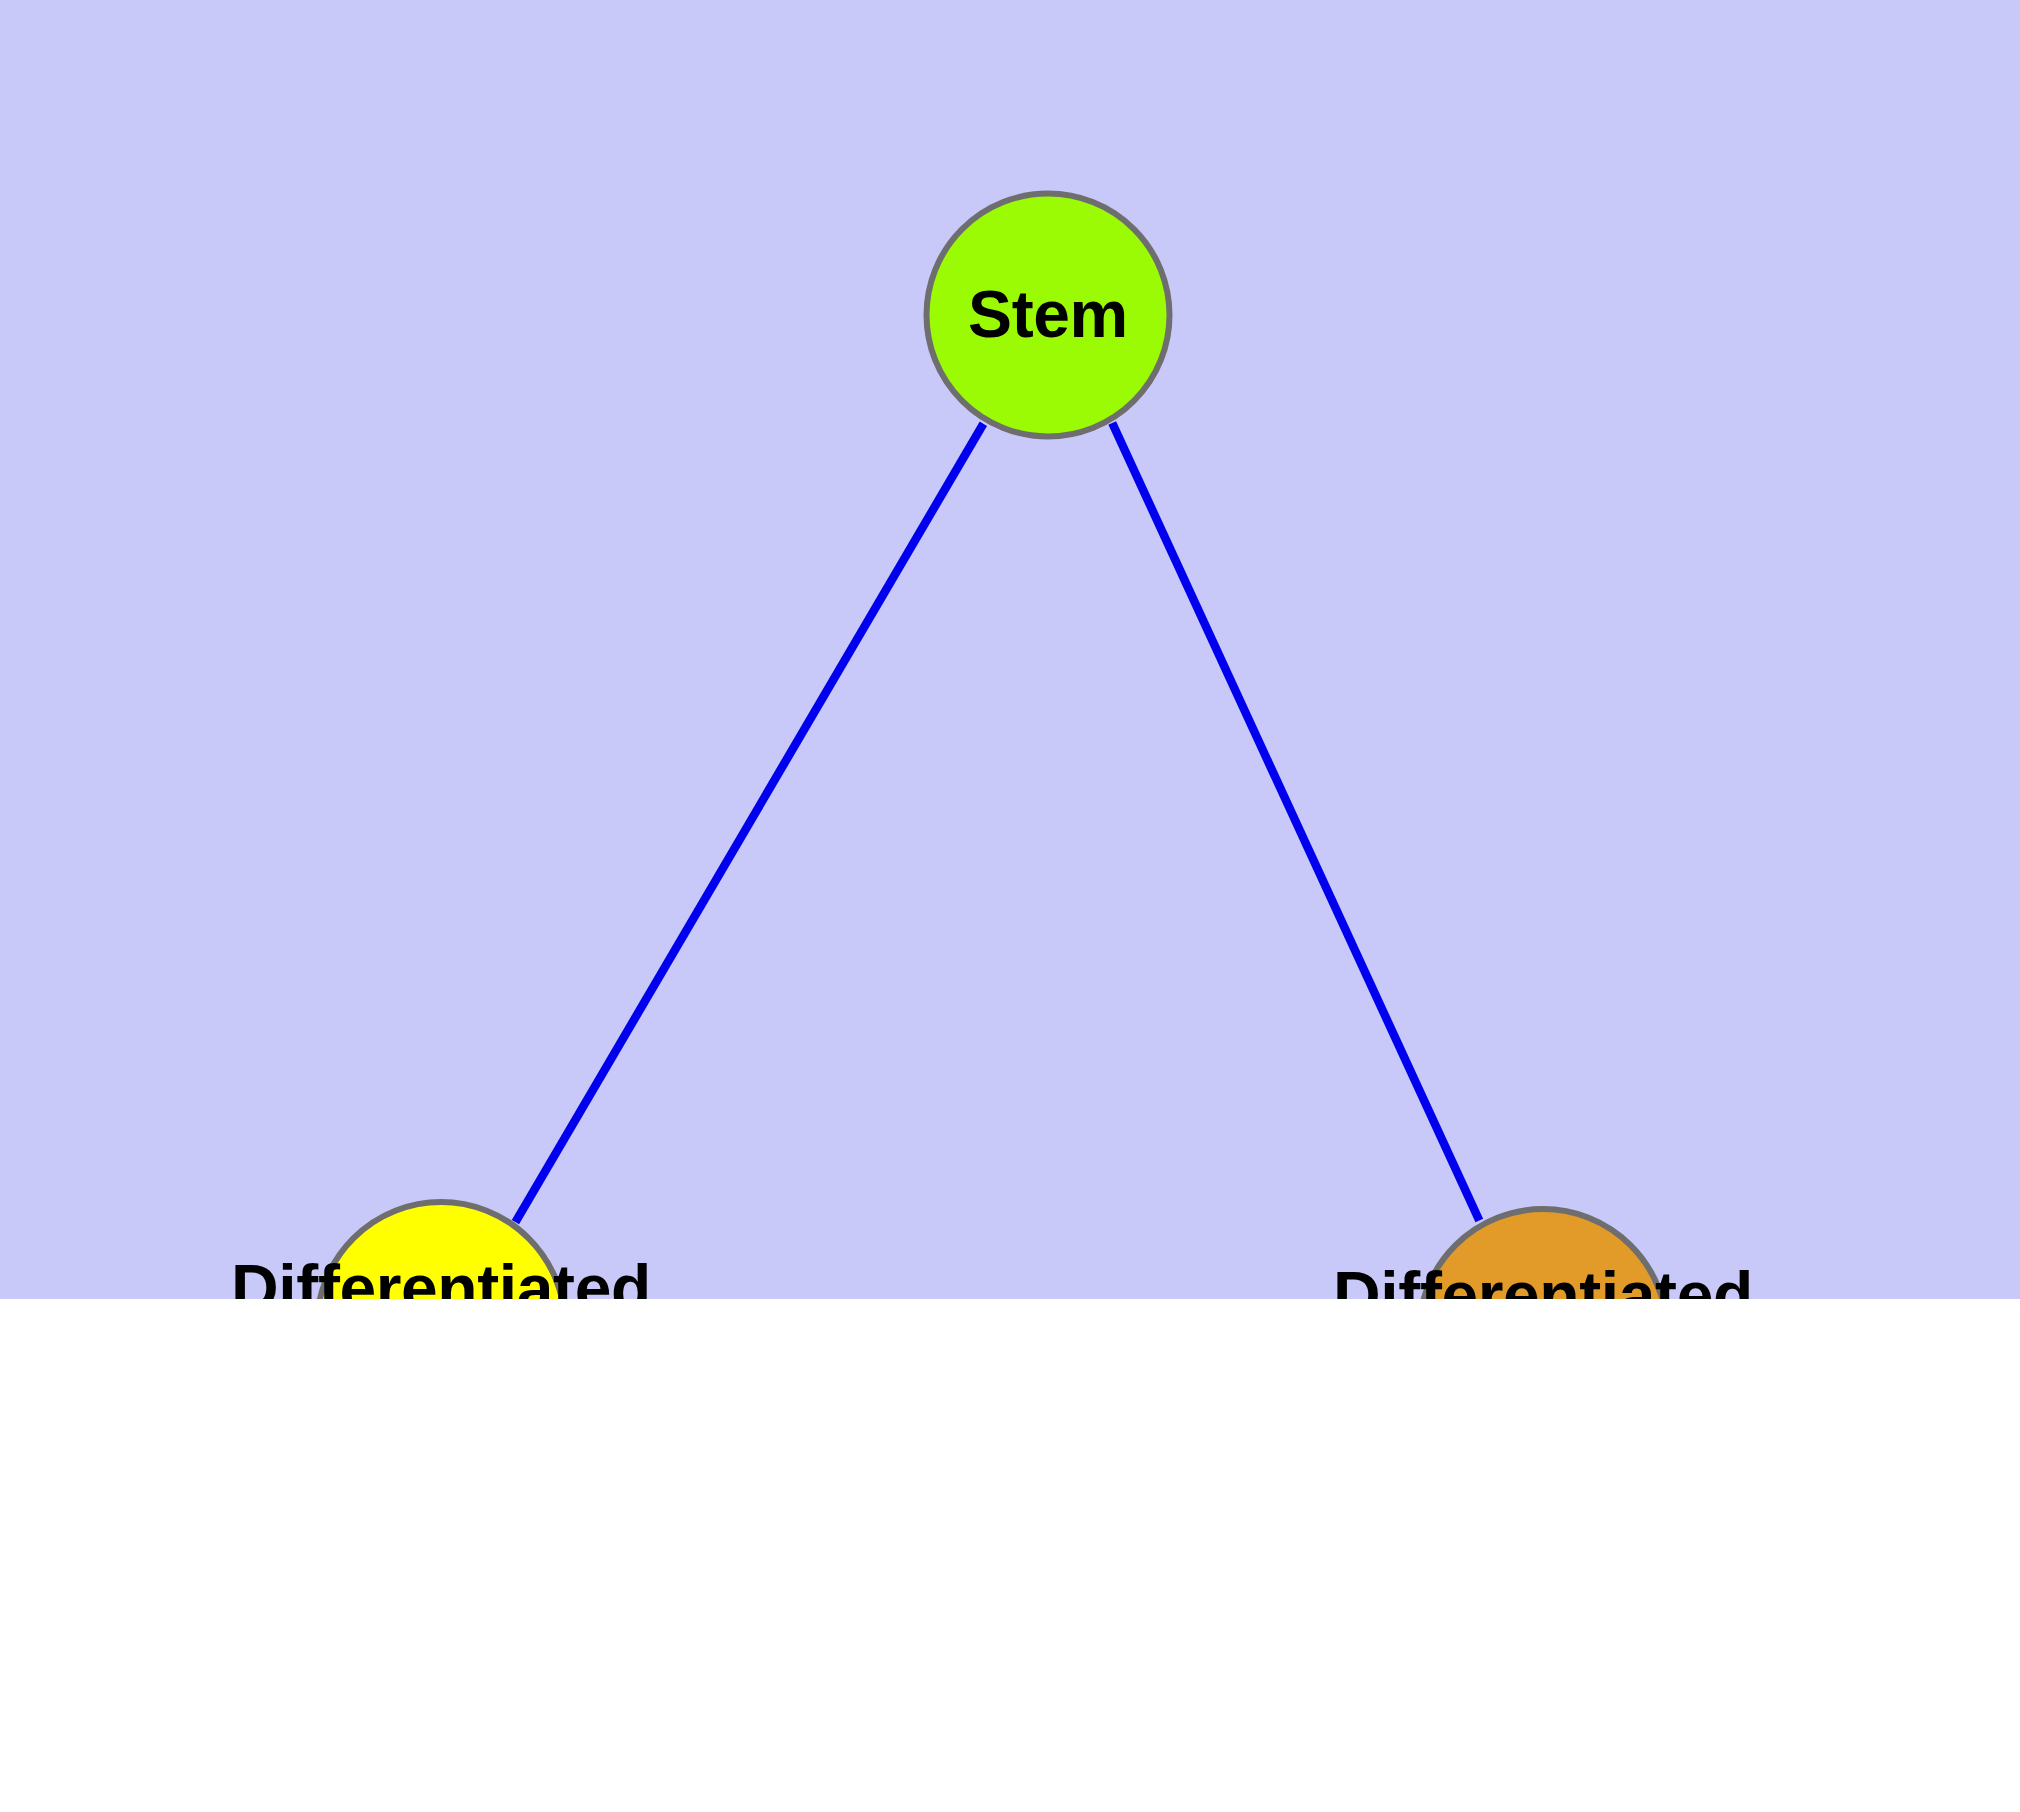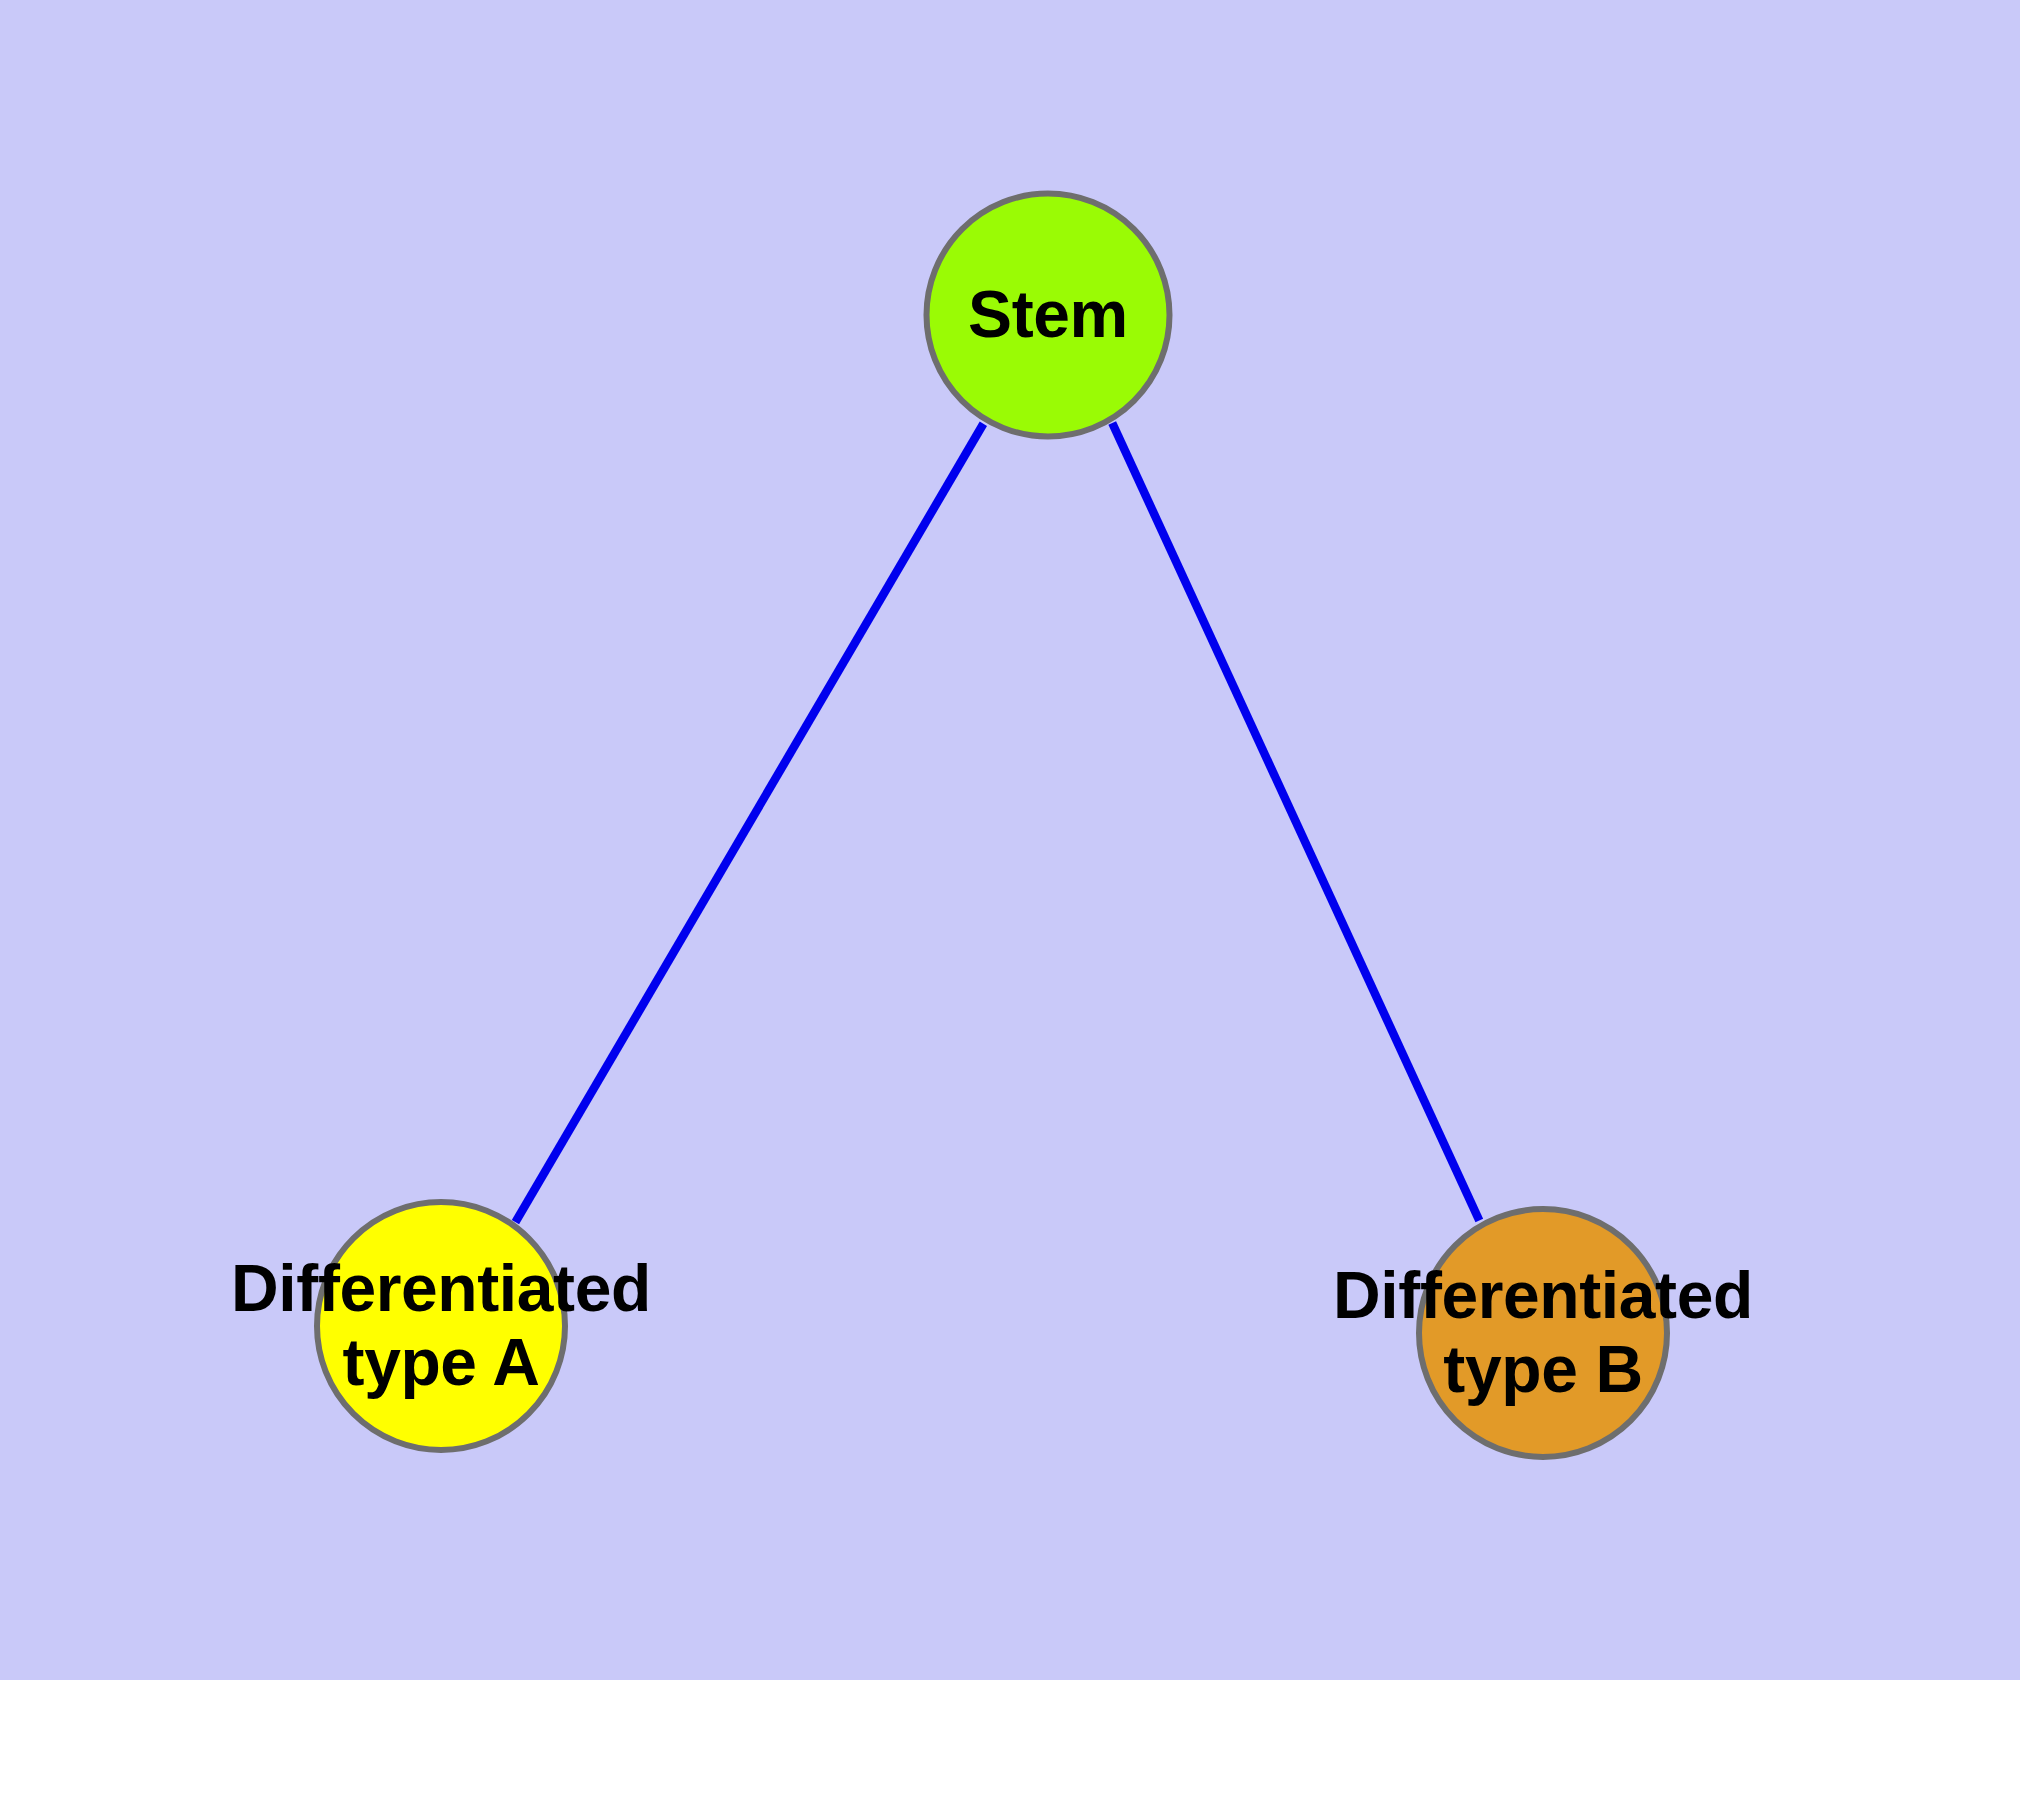--- a/index.html
+++ b/index.html
@@ -53,21 +53,21 @@
     white-space: pre;
     line-height: 1.12;
     letter-spacing: -0.4px;
     pointer-events: none;
     -webkit-font-smoothing: antialiased;
   }
 </style>
 </head>
 <body>
 
-<div id="graph-canvas" style="width: 2021px; height: 1680px;">
+<div id="graph-canvas" style="width: 2021px; height: 1299px;">
 
   <div id="graph-bg" style="background: rgb(201, 201, 249);"></div>
 
   <svg id="edge-layer" viewBox="0 0 2384 2138" preserveAspectRatio="none" style="width: 2021px; height: 1812px;">
     <line class="graph-edge" x1="1160" y1="500" x2="608" y2="1442" stroke="#0000EE" stroke-width="10" stroke-linecap="butt"></line>
     <line class="graph-edge" x1="1312" y1="499" x2="1745" y2="1440" stroke="#0000EE" stroke-width="10" stroke-linecap="butt"></line>
   </svg>
 
   <div id="node-layer">
 

